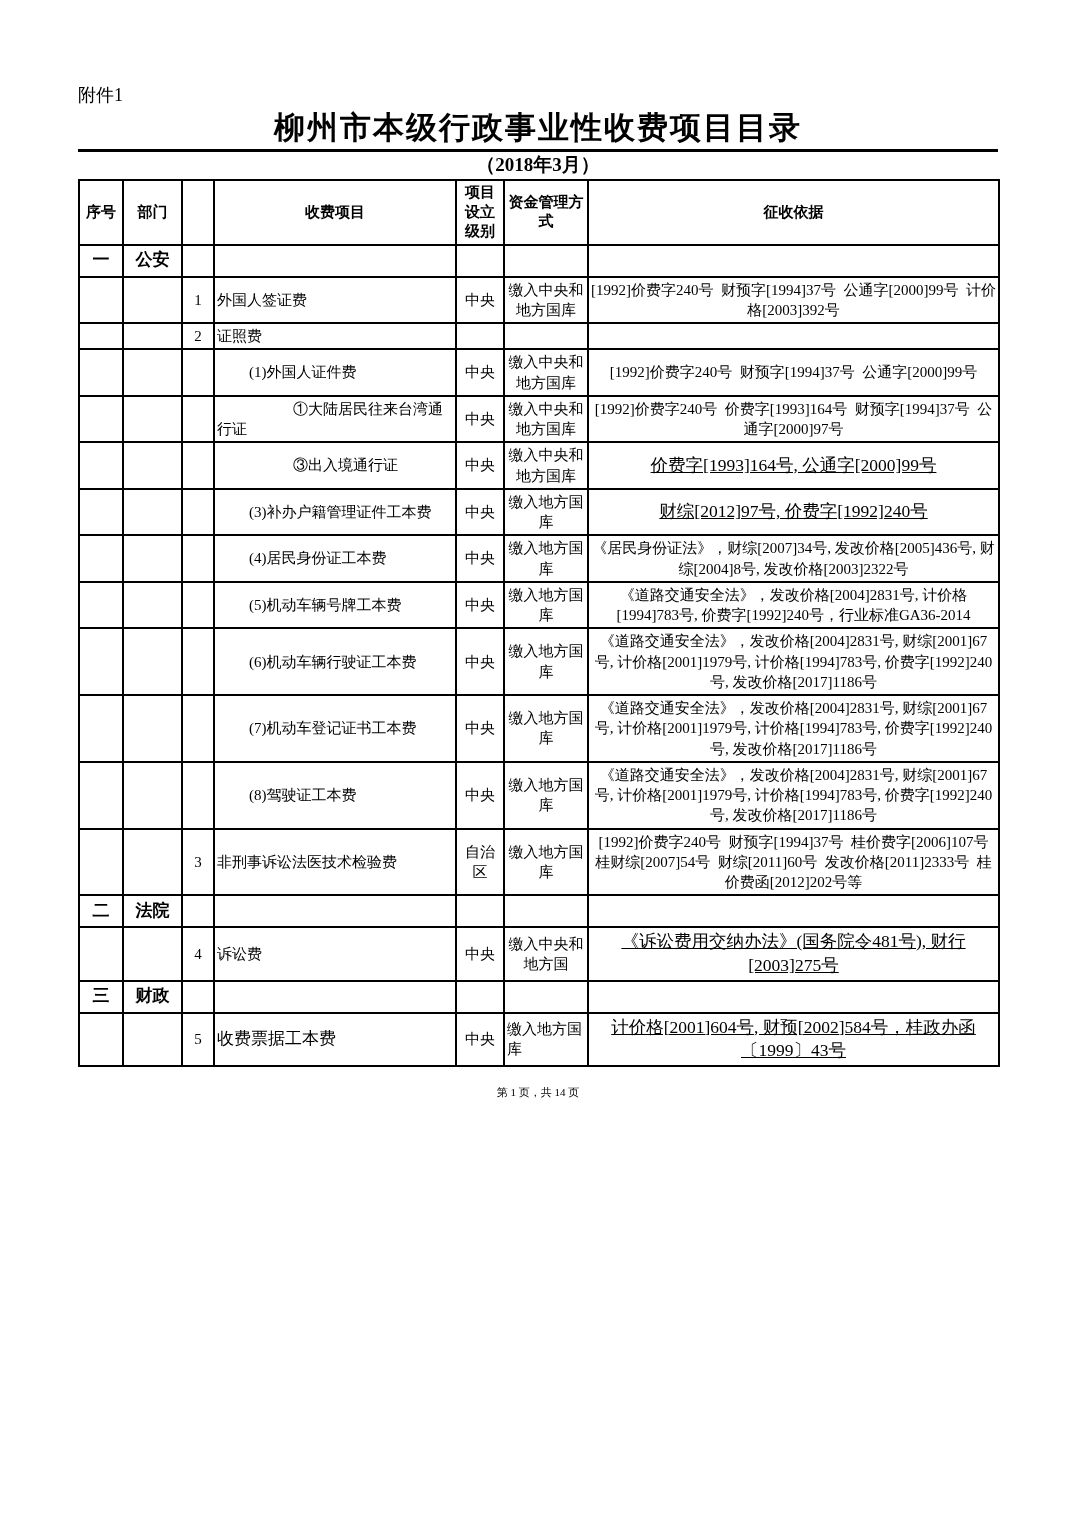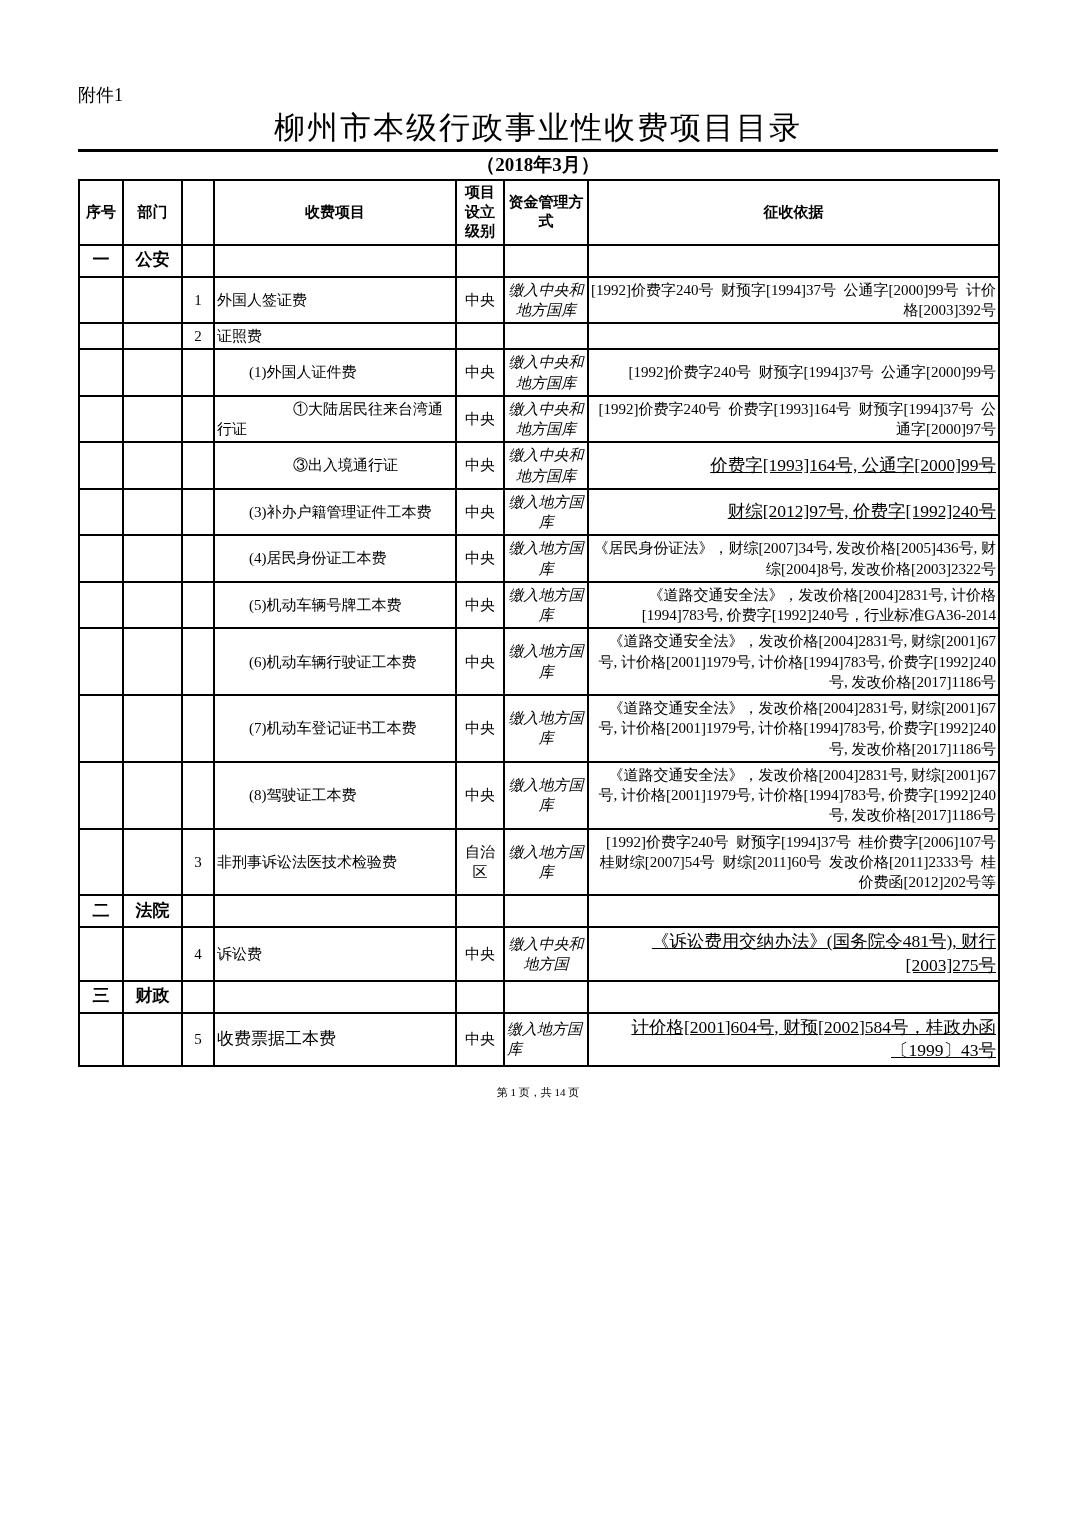--- a/index.html
+++ b/index.html
@@ -7,21 +7,21 @@
   body {
     width:1074px; height:1520px;
     font-family:"Liberation Serif","DejaVu Serif",serif;
     color:#000;
   }
   .page { padding-top:84px; }
   .content { width:920px; margin-left:78px; }
   .attachment { font-size:18px; line-height:22px; margin-bottom:4px; }
   .title {
     font-family:"Liberation Sans","DejaVu Sans",sans-serif;
-    font-weight:normal; font-size:31px; letter-spacing:2px;
+    font-weight:bold; font-size:31px; letter-spacing:2px;
     text-align:center; line-height:36px; margin-top:2px;
   }
   .title-rule { border-bottom:3px solid #000; margin-top:3px; }
   .subtitle { text-align:center; font-size:19px; font-weight:bold; line-height:26px; margin-bottom:1px; }
   table.fee-table { border-collapse:collapse; width:920px; table-layout:fixed; }
   .fee-table th, .fee-table td {
     border:2px solid #000;
     font-size:15px; line-height:1.35;
     vertical-align:middle; padding:2px 2px;
     overflow:hidden;
@@ -30,24 +30,24 @@
   .fee-table thead tr { height:60px; }
   tr.section { height:32px; }
   tr.section td { font-weight:bold; font-size:17px; }
   .c { text-align:center; }
   .num { font-size:14px; }
   .item { text-align:left; padding:3px 2px; }
   .item.indent1 { text-indent:32px; }
   .item.indent2 { text-indent:76px; }
   .item.lg { font-size:17px; }
   .level { padding:1px 1px; }
-  .fund { padding:1px 5px;font-style:italic; }
+  .fund { padding:1px 5px; }
   .fund.left { text-align:left; }
   .basis {
-    text-align:right; padding:2px 5px;
+    text-align:center; padding:2px 5px;
     white-space:pre-wrap; overflow-wrap:break-word;
   }
   .basis.lg { font-size:17.5px;text-decoration:underline; }
   .footer { text-align:center; font-size:11px; margin-top:18px; width:920px; margin-left:78px; }
 </style>
 </head>
 <body>
 
 <div class="page">
   <div class="content">

